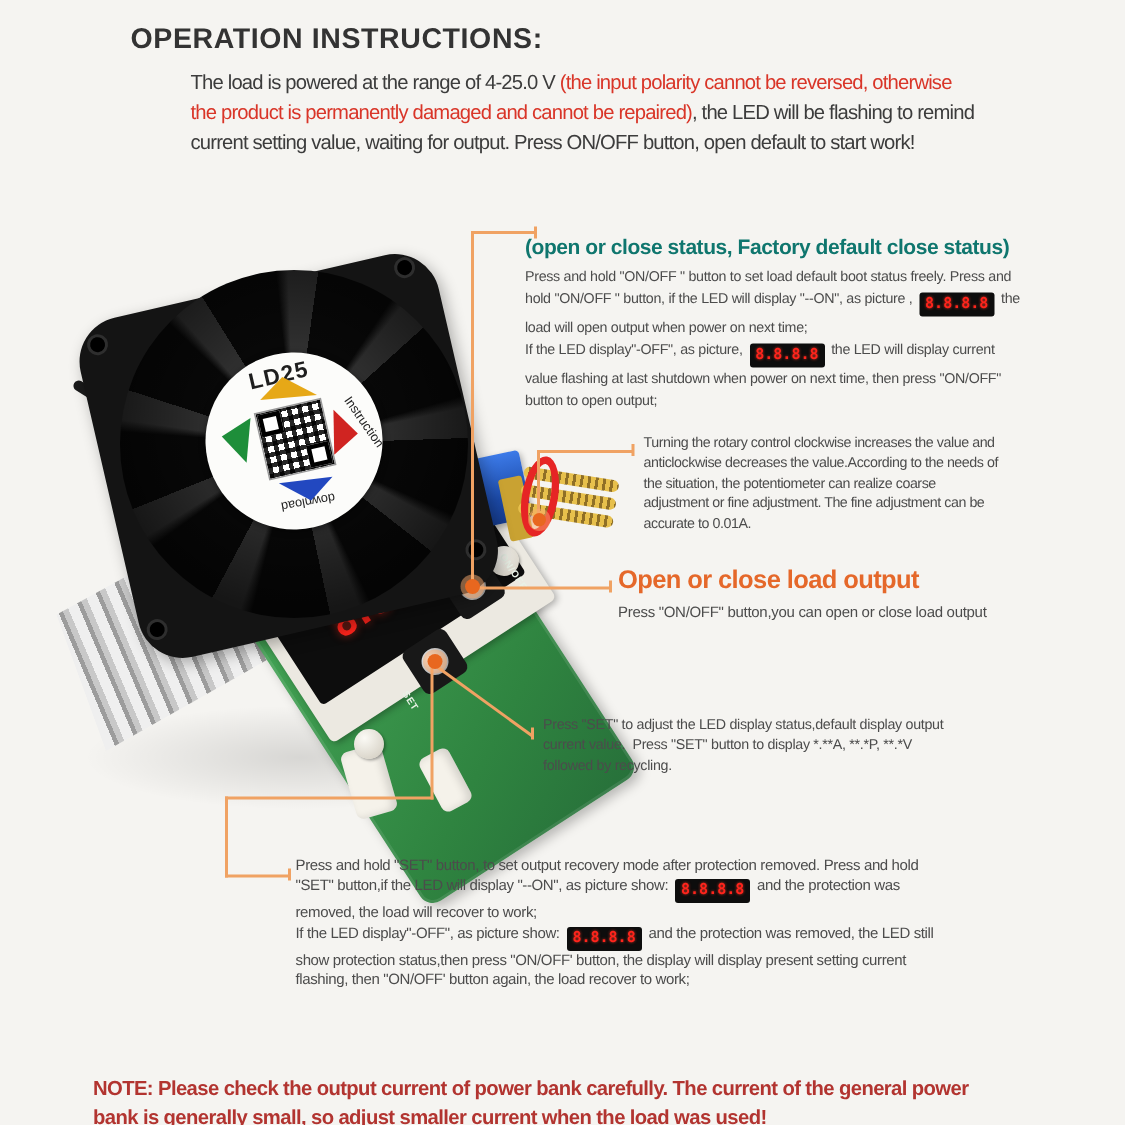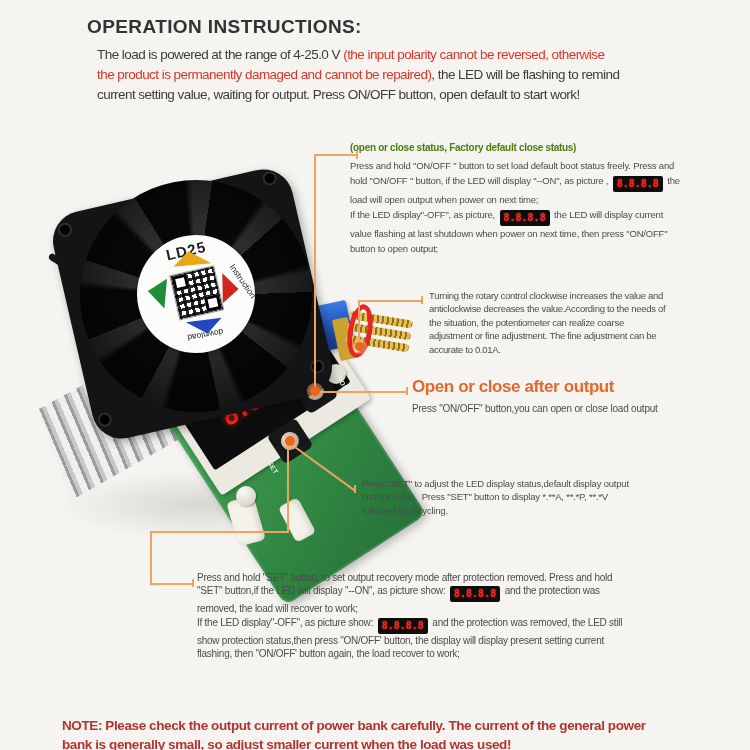--- a/index.html
+++ b/index.html
@@ -2,27 +2,27 @@
 <html><head>
 <meta charset="utf-8">
 <style>
   html,body{margin:0;padding:0;}
   body{width:750px;height:750px;position:relative;background:#f5f4f1;
        font-family:"Liberation Sans","DejaVu Sans",sans-serif;overflow:hidden;}
   .abs{position:absolute;}
   
   .page-title{left:87px;top:16px;font-size:19px;font-weight:bold;color:#333;
               letter-spacing:.4px;}
-  .intro{left:97px;top:45px;width:565px;font-size:13.5px;letter-spacing:-.55px;
+  .intro{left:127px;top:45px;width:565px;font-size:13.5px;letter-spacing:-.55px;
          line-height:20px;color:#3c3c3c;white-space:pre-wrap;}
   .intro .red{color:#d93528;}
   .section{z-index:4;}
   .section .heading{font-size:17px;font-weight:bold;color:#e5682a;letter-spacing:-.4px;}
-  .section .subheading{font-size:10px;font-weight:bold;color:#4d7c0f;
-                       letter-spacing:-.3px;margin-top:2px;}
+  .section .subheading{font-size:14px;font-weight:bold;color:#0f766e;
+                       letter-spacing:-.3px;margin-top:16px;}
   .section .body{margin-top:5px;color:#4c4c4c;white-space:pre-wrap;}
   .s1{left:350px;top:140px;width:385px;}
   .s1 .body{font-size:9.5px;letter-spacing:-.2px;line-height:15px;}
   .s2{left:429px;top:284px;width:280px;}
   .s2 .body{font-size:9.5px;letter-spacing:-.3px;line-height:13.4px;}
   .s3{left:412px;top:377px;width:320px;}
   .s3 .body{font-size:10px;letter-spacing:-.2px;line-height:14px;}
   .s4{left:362px;top:472px;width:335px;}
   .s4 .body{font-size:9.5px;letter-spacing:-.2px;line-height:13.4px;}
   .s5{left:197px;top:566px;width:480px;}
@@ -221,21 +221,21 @@
 
 <div class="abs section s2">
   <div class="body"><span>Turning the rotary control clockwise increases the value and
 anticlockwise decreases the value.According to the needs of
 the situation, the potentiometer can realize coarse
 adjustment or fine adjustment. The fine adjustment can be
 accurate to 0.01A.</span></div>
 </div>
 
 <div class="abs section s3">
-  <div class="heading">Open or close after output</div>
+  <div class="heading">Open or close load output</div>
   <div class="body"><span>Press "ON/OFF" button,you can open or close load output</span></div>
 </div>
 
 <div class="abs section s4">
   <div class="body"><span>Press "SET" to adjust the LED display status,default display output
 current value.  Press "SET" button to display *.**A, **.*P, **.*V
 followed by recycling.</span></div>
 </div>
 
 <div class="abs section s5">

